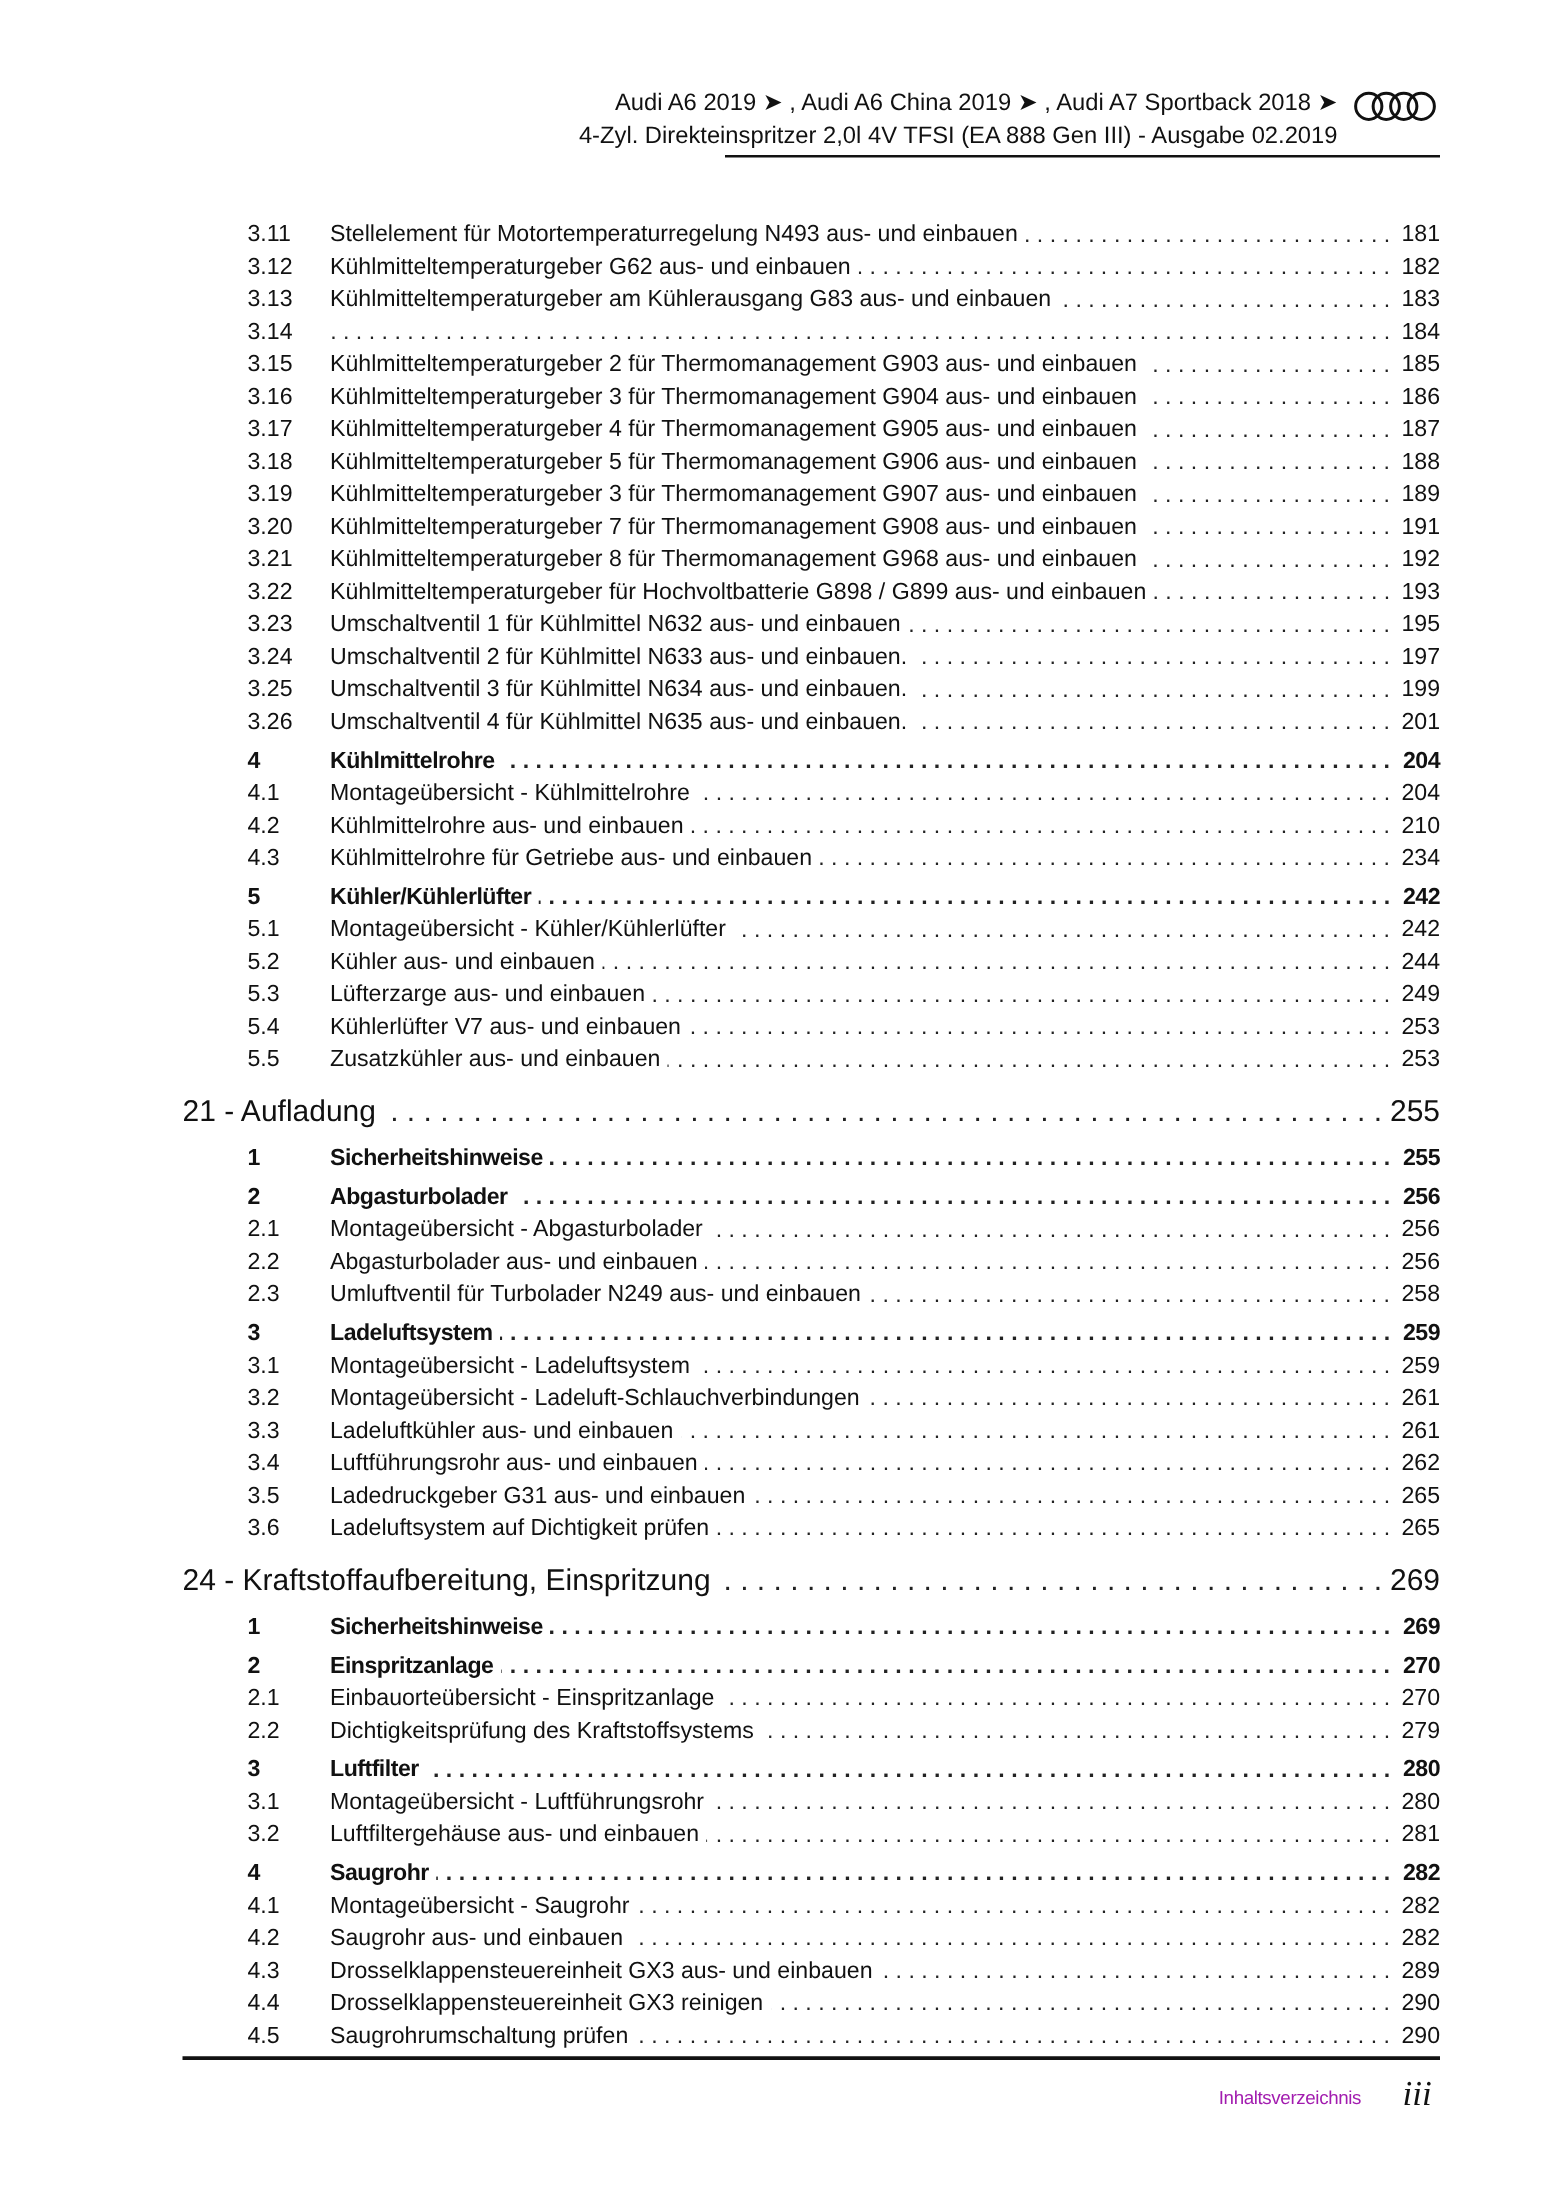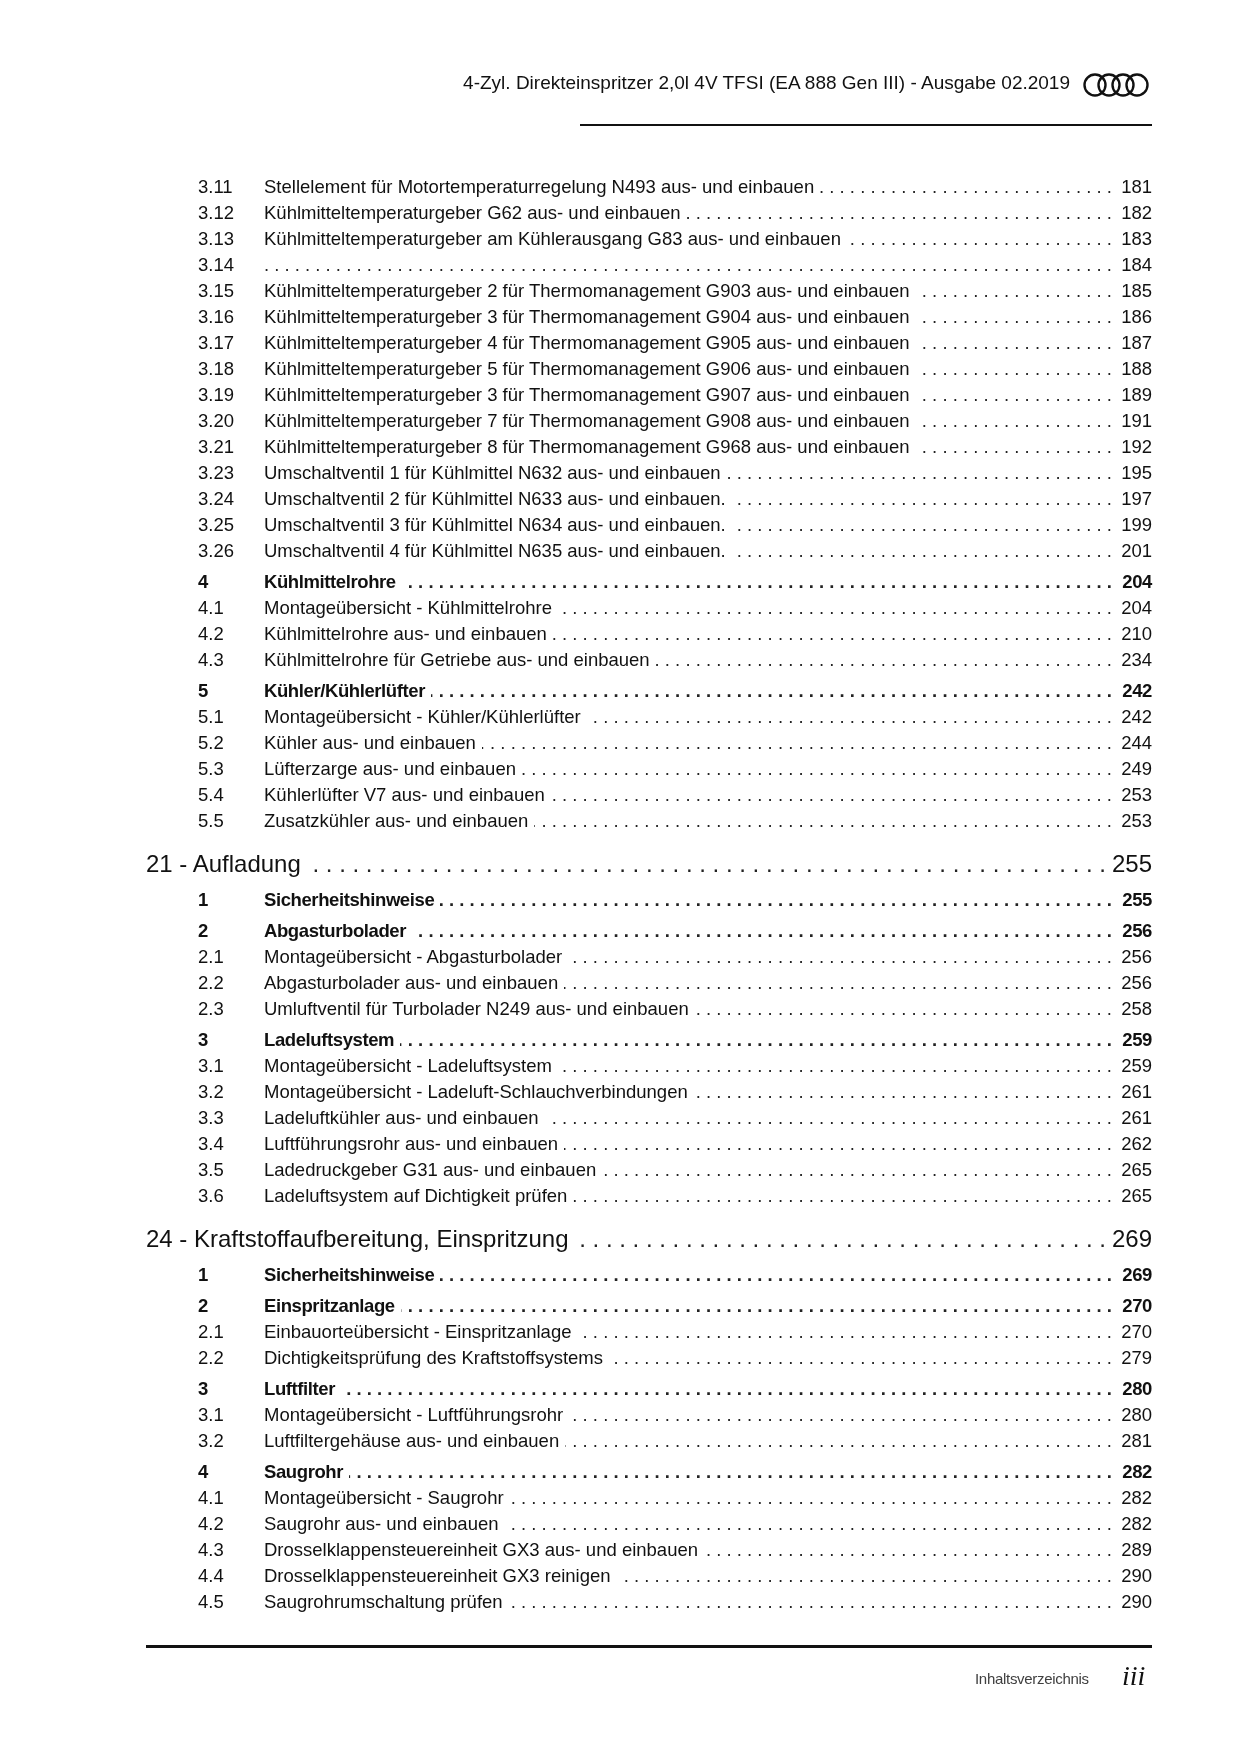--- a/index.html
+++ b/index.html
@@ -15,27 +15,28 @@
   .row .num { width:66px; padding-left:52px; flex:none; }
   .row .title { flex:none; padding-right:6px; }
   .row .dots { flex:1 1 auto; overflow:hidden; letter-spacing:0; color:#222; text-align:right; direction:rtl; }
   .row .dots::before { content:". . . . . . . . . . . . . . . . . . . . . . . . . . . . . . . . . . . . . . . . . . . . . . . . . . . . . . . . . . . . . . . . . . . . . . . . . . . . . . . . . . . . . . . . . . . . . . . . . . . . ."; }
   .row .page { flex:none; width:36px; text-align:right; padding-left:4px; }
   .row.bold { font-weight:bold; margin-top:5px; letter-spacing:-0.4px; }
   .row.chapter { font-size:24px; height:36px; line-height:36px; margin-top:12px; margin-bottom:2px; }
   .row.chapter .title { padding-left:0; }
   .row.chapter .page { width:42px; }
   .rule-bottom { position:absolute; left:146px; top:1645px; width:1006px; height:3px; background:#111; }
-  .footer-label { position:absolute; left:975px; top:1670px; font-size:15px; color:#404040; letter-spacing:-0.3px; }
+  .footer-label { position:absolute; left:975px; top:1670px; font-size:15px; color:#a21caf; letter-spacing:-0.3px; }
   .footer-page { position:absolute; left:1122px; top:1660px; font-size:28px; color:#111; font-family:"Liberation Serif", serif;font-style:italic; }
 </style>
 </head>
 <body>
 
 <div class="header">
+  <div class="line">Audi A6 2019 ➤ , Audi A6 China 2019 ➤ , Audi A7 Sportback 2018 ➤</div>
   <div class="line">4-Zyl. Direkteinspritzer 2,0l 4V TFSI (EA 888 Gen III) - Ausgabe 02.2019</div>
 </div>
 
 <svg class="logo" viewBox="0 0 70 26">
   <circle cx="13" cy="13" r="10.5" fill="none" stroke="#111" stroke-width="2.4"></circle>
   <circle cx="27" cy="13" r="10.5" fill="none" stroke="#111" stroke-width="2.4"></circle>
   <circle cx="41" cy="13" r="10.5" fill="none" stroke="#111" stroke-width="2.4"></circle>
   <circle cx="55" cy="13" r="10.5" fill="none" stroke="#111" stroke-width="2.4"></circle>
 </svg>
 
@@ -101,20 +102,26 @@
       <span class="dots"></span>
       <span class="page">191</span>
     </div>
     <div class="row">
       <span class="num">3.21</span>
       <span class="title">Kühlmitteltemperaturgeber 8 für Thermomanagement G968 aus- und einbauen</span>
       <span class="dots"></span>
       <span class="page">192</span>
     </div>
     <div class="row">
+      <span class="num">3.22</span>
+      <span class="title">Kühlmitteltemperaturgeber für Hochvoltbatterie G898 / G899 aus- und einbauen</span>
+      <span class="dots"></span>
+      <span class="page">193</span>
+    </div>
+    <div class="row">
       <span class="num">3.23</span>
       <span class="title">Umschaltventil 1 für Kühlmittel N632 aus- und einbauen</span>
       <span class="dots"></span>
       <span class="page">195</span>
     </div>
     <div class="row">
       <span class="num">3.24</span>
       <span class="title">Umschaltventil 2 für Kühlmittel N633 aus- und einbauen.</span>
       <span class="dots"></span>
       <span class="page">197</span>

